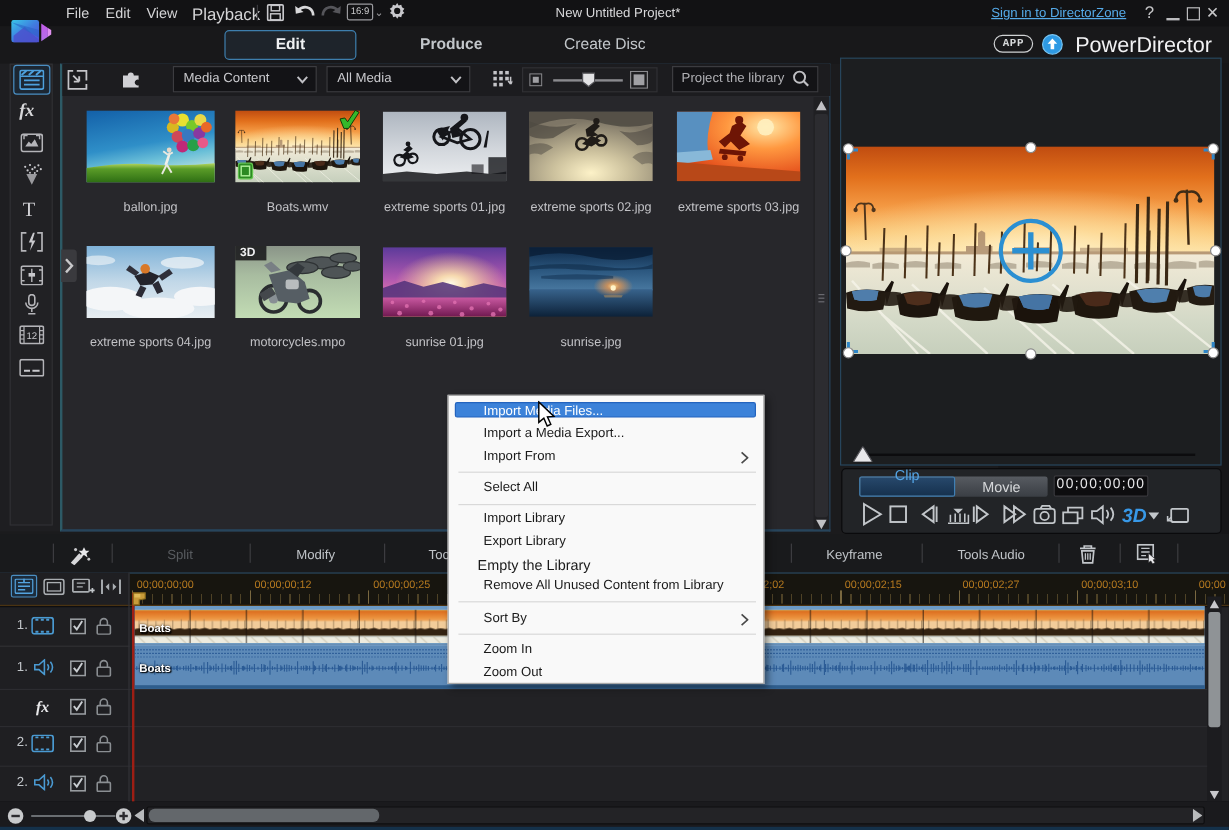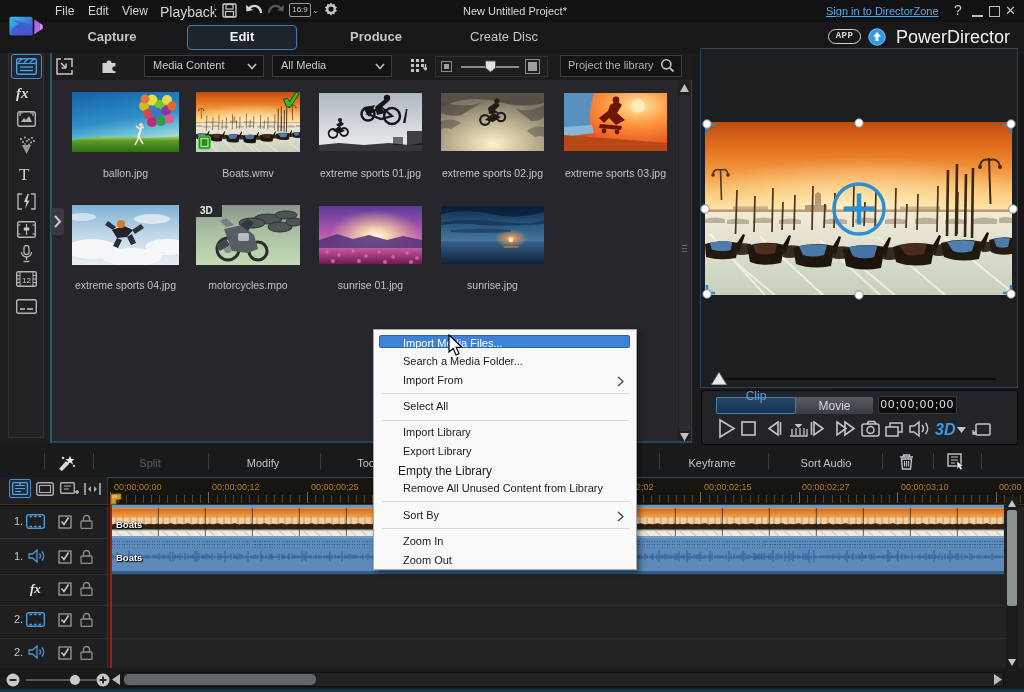--- a/index.html
+++ b/index.html
@@ -63,21 +63,20 @@
     <circle cx="8" cy="7.1" r="2.6" fill="#121214"></circle>
   </svg>
   <div class="txt" style="left:463px;top:5px;color:#d8d8da;font-size:11px;">New Untitled Project*</div>
   <div class="txt" style="left:826px;top:5px;color:#55aae8;font-size:11px;text-decoration:underline;">Sign in to DirectorZone</div>
   <div class="txt" style="left:954px;top:2px;color:#c6c6c8;font-size:14px;">?</div>
   <div class="abs" style="left:972px;top:15px;width:11px;height:2px;background:#bcbcbe;"></div>
   <div class="abs" style="left:989px;top:6px;width:11px;height:11px;border:1.5px solid #bcbcbe;"></div>
   <div class="txt" style="left:1005px;top:3px;color:#c6c6c8;font-size:13px;">✕</div>
 
   <div class="abs" style="left:0;top:22px;width:1024px;height:31px;background:#18181a;"></div>
-  <div class="txt" style="left:0;top:29px;width:224px;text-align:center;color:#c2c6ca;font-size:13px;font-weight:bold;">Capture</div>
   <div class="abs" style="left:187px;top:25px;width:110px;height:25px;border:1px solid #3e7fae;border-radius:4px;background:#1e242b;"></div>
   <div class="txt" style="left:187px;top:29px;width:110px;text-align:center;color:#f0f2f4;font-size:13px;font-weight:bold;">Edit</div>
   <div class="txt" style="left:312px;top:29px;width:128px;text-align:center;color:#c2c6ca;font-size:13px;font-weight:bold;">Produce</div>
   <div class="txt" style="left:440px;top:29px;width:128px;text-align:center;color:#c2c6ca;font-size:13px;font-weight:normal;">Create Disc</div>
 
   <div class="abs" style="left:828px;top:29px;width:33px;height:15px;border:1.5px solid #d0d2d4;border-radius:8px;color:#d8dadc;font-size:9px;font-weight:bold;text-align:center;line-height:13px;letter-spacing:0.5px;font-family:Liberation Mono, monospace;">APP</div>
   <svg class="abs" style="left:868px;top:28px;" width="18" height="18" viewBox="0 0 18 18">
     <circle cx="9" cy="9" r="8.2" fill="#2e9ae4" stroke="#79c4f0" stroke-width="1"></circle>
     <path d="M9 4 L13 8.4 L10.5 8.4 L10.5 13 L7.5 13 L7.5 8.4 L5 8.4 Z" fill="#fff"></path>
   </svg>
@@ -685,21 +684,21 @@
   </svg>
   <div class="abs" style="left:93px;top:453px;width:1px;height:16px;background:#3c3c40;"></div>
   <div class="txt" style="left:100px;top:457px;width:100px;text-align:center;color:#595c60;font-size:11px;">Split</div>
   <div class="abs" style="left:208px;top:453px;width:1px;height:16px;background:#3c3c40;"></div>
   <div class="txt" style="left:213px;top:457px;width:100px;text-align:center;color:#bfc3c7;font-size:11px;">Modify</div>
   <div class="abs" style="left:320px;top:453px;width:1px;height:16px;background:#3c3c40;"></div>
   <div class="txt" style="left:330px;top:457px;width:80px;text-align:center;color:#bfc3c7;font-size:11px;">Tools</div>
   <div class="abs" style="left:659px;top:453px;width:1px;height:16px;background:#3c3c40;"></div>
   <div class="txt" style="left:662px;top:457px;width:100px;text-align:center;color:#bfc3c7;font-size:11px;">Keyframe</div>
   <div class="abs" style="left:768px;top:453px;width:1px;height:16px;background:#3c3c40;"></div>
-  <div class="txt" style="left:776px;top:457px;width:100px;text-align:center;color:#bfc3c7;font-size:11px;">Sort Audio</div>
+  <div class="txt" style="left:776px;top:457px;width:100px;text-align:center;color:#bfc3c7;font-size:11px;">Tools Audio</div>
   <div class="abs" style="left:882px;top:453px;width:1px;height:16px;background:#3c3c40;"></div>
   <svg class="abs" style="left:899px;top:453px;" width="15" height="17" viewBox="0 0 15 17">
     <path d="M1 4 L14 4 M4.5 4 L4.5 2 L10.5 2 L10.5 4" fill="none" stroke="#c2c6ca" stroke-width="1.4"></path>
     <path d="M2.5 6 L3.5 16 L11.5 16 L12.5 6 Z" fill="none" stroke="#c2c6ca" stroke-width="1.4"></path>
     <path d="M5.5 8 l0 5.5 M7.5 8 l0 5.5 M9.5 8 l0 5.5" stroke="#c2c6ca" stroke-width="1.1"></path>
   </svg>
   <div class="abs" style="left:933px;top:453px;width:1px;height:16px;background:#3c3c40;"></div>
   <svg class="abs" style="left:947px;top:453px;" width="18" height="17" viewBox="0 0 18 17">
     <rect x="1" y="1" width="13" height="12" fill="none" stroke="#c2c6ca" stroke-width="1.4"></rect>
     <path d="M4 4 l7 0 M4 7 l7 0 M4 10 l4 0" stroke="#c2c6ca" stroke-width="1.1"></path>
@@ -882,21 +881,21 @@
     </svg>
   <div class="abs" style="left:122px;top:672px;width:882px;height:15px;background:#232326;border:1px solid #0e0e10;border-radius:2px;"></div>
   <div class="abs" style="left:124px;top:674px;width:192px;height:11px;background:#63676b;border-radius:5px;"></div>
   <svg class="abs" style="left:994px;top:674px;" width="8" height="11" viewBox="0 0 8 11">
       <path d="M0 0 L8 5.5 L0 11 Z" fill="#b8babc"></path>
     </svg>
 
   <div class="abs" style="left:373px;top:329px;width:264px;height:241px;background:#f9f9f9;border:1px solid #a8a8a8;box-shadow:3px 3px 6px rgba(0,0,0,0.45);z-index:50;">
     <div class="abs" style="left:5px;top:5px;width:251px;height:13px;background:#3c82d9;border:1px solid #2363be;border-radius:2px;"></div>
     <div class="txt" style="left:29px;top:6.5px;color:#fff;font-size:11px;z-index:2;">Import Media Files...</div>
-    <div class="txt" style="left:29px;top:25px;color:#1a1a1a;font-size:11px;">Search a Media Folder...</div>
+    <div class="txt" style="left:29px;top:25px;color:#1a1a1a;font-size:11px;">Import a Media Export...</div>
     <div class="txt" style="left:29px;top:44px;color:#1a1a1a;font-size:11px;">Import From</div>
     <svg class="abs" style="left:243px;top:46px;" width="7" height="11" viewBox="0 0 7 11">
         <path d="M1 1 L6 5.5 L1 10" fill="none" stroke="#4a4a4a" stroke-width="1.4"></path>
       </svg>
     <div class="abs" style="left:8px;top:62.5px;width:248px;height:1px;background:#d9d9d9;"></div>
     <div class="txt" style="left:29px;top:70px;color:#1a1a1a;font-size:11px;">Select All</div>
     <div class="abs" style="left:8px;top:89.5px;width:248px;height:1px;background:#d9d9d9;"></div>
     <div class="txt" style="left:29px;top:96px;color:#1a1a1a;font-size:11px;">Import Library</div>
     <div class="txt" style="left:29px;top:115px;color:#1a1a1a;font-size:11px;">Export Library</div>
     <div class="txt" style="left:24px;top:134px;color:#1a1a1a;font-size:12px;">Empty the Library</div>

